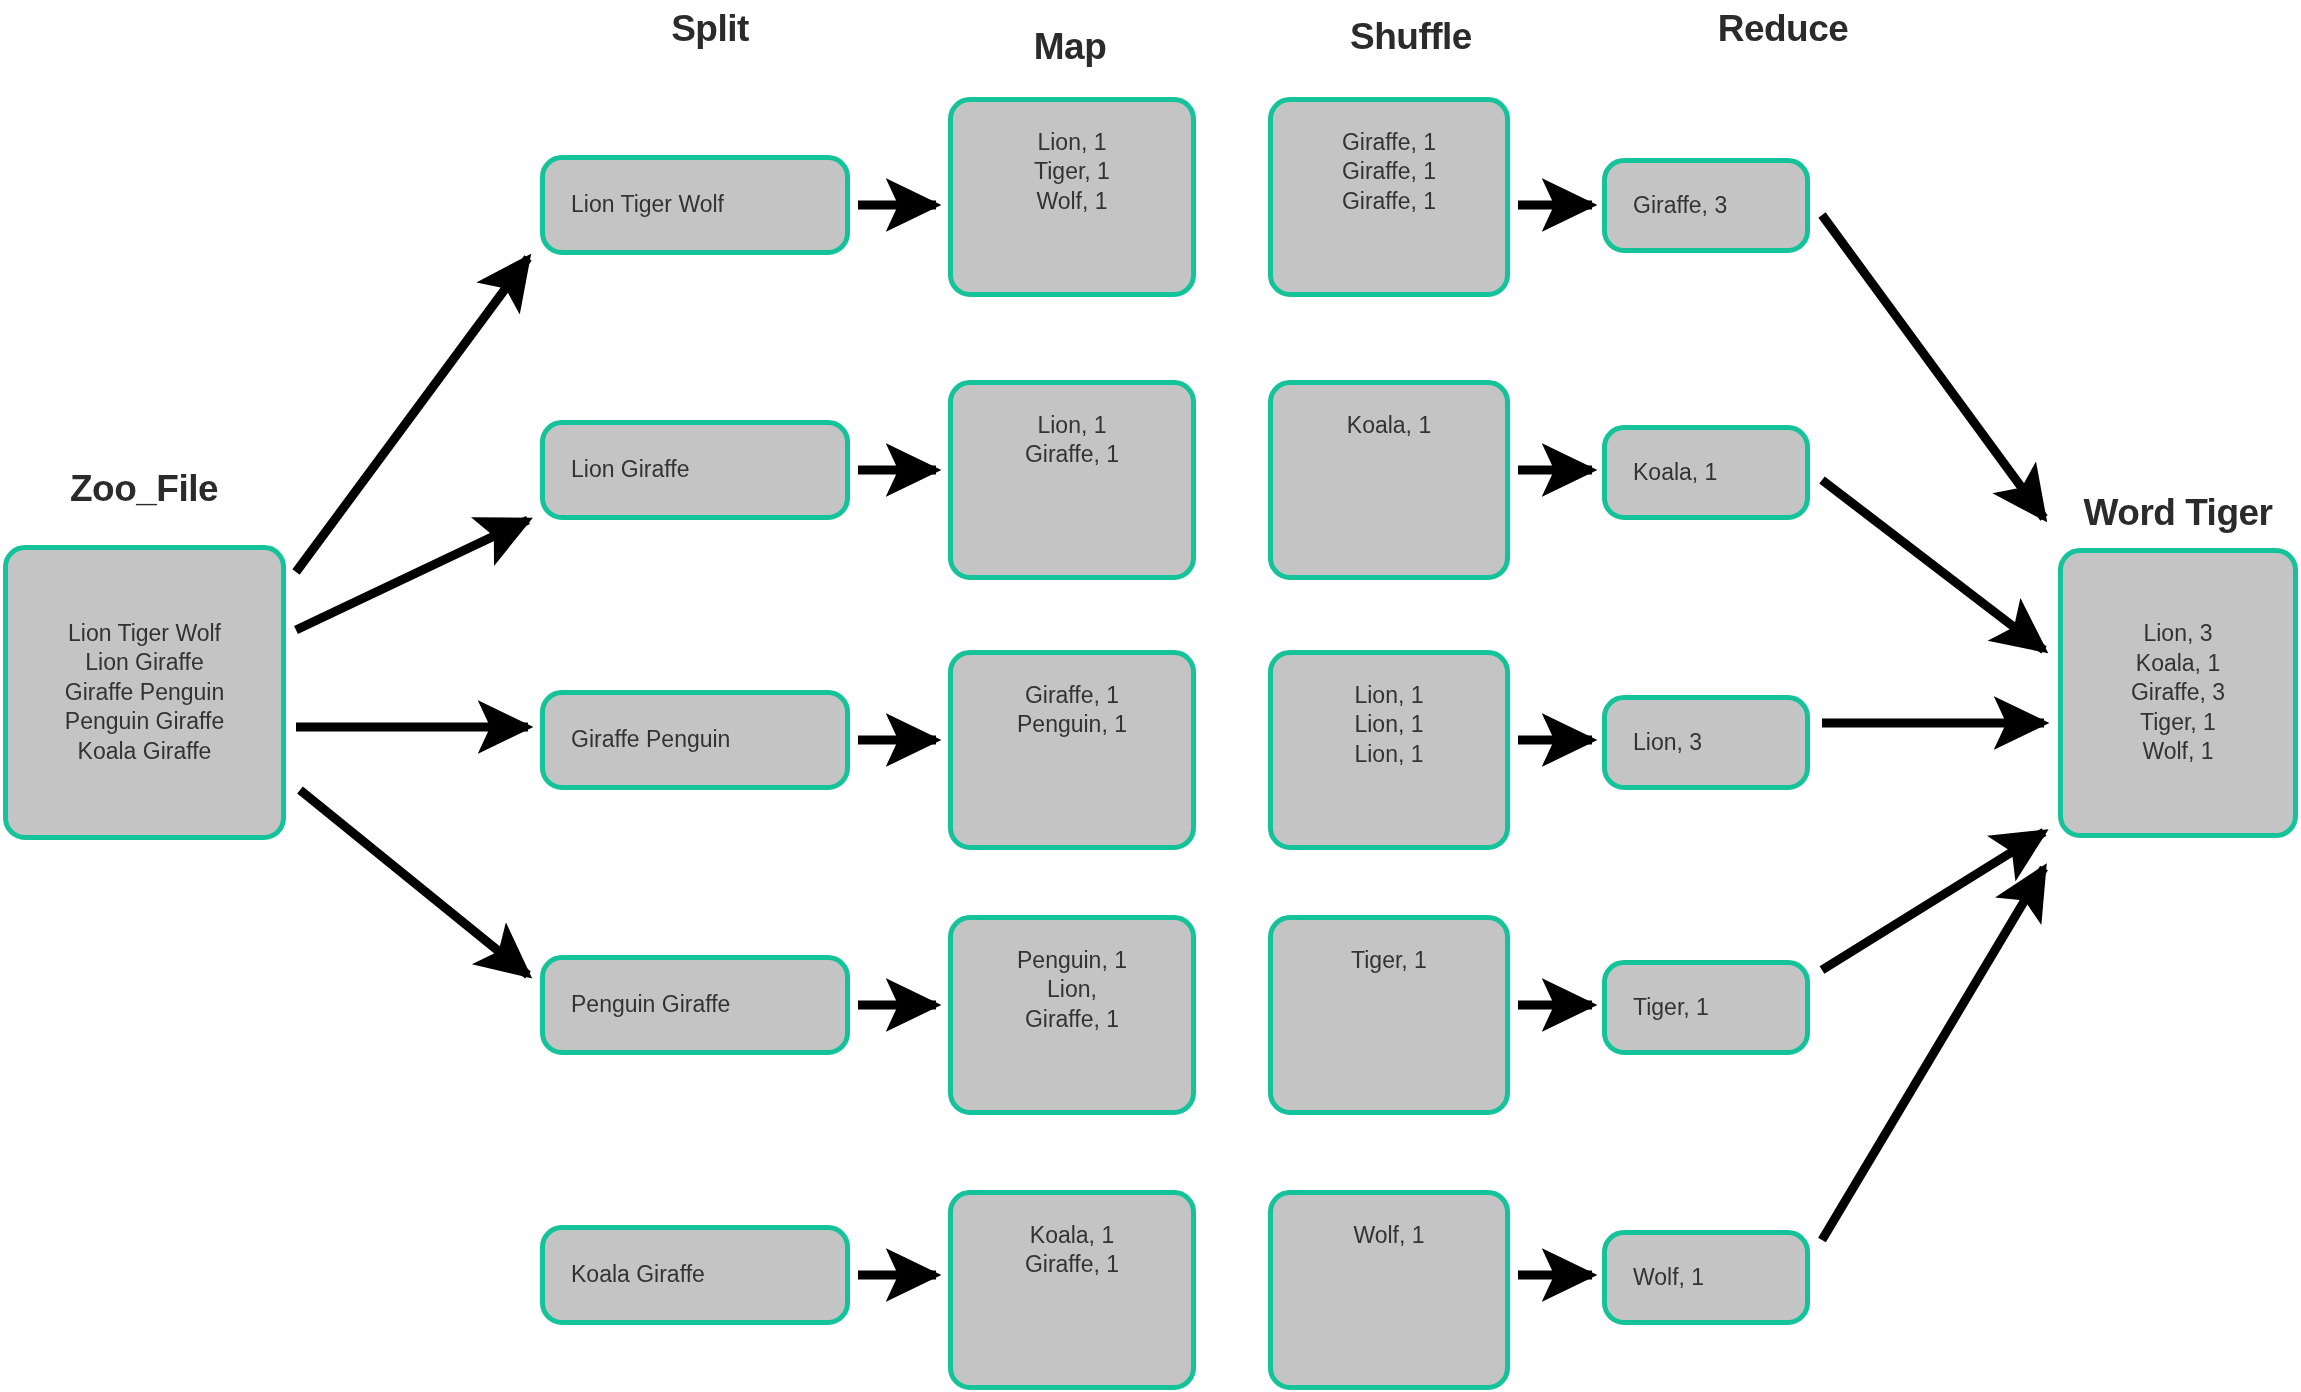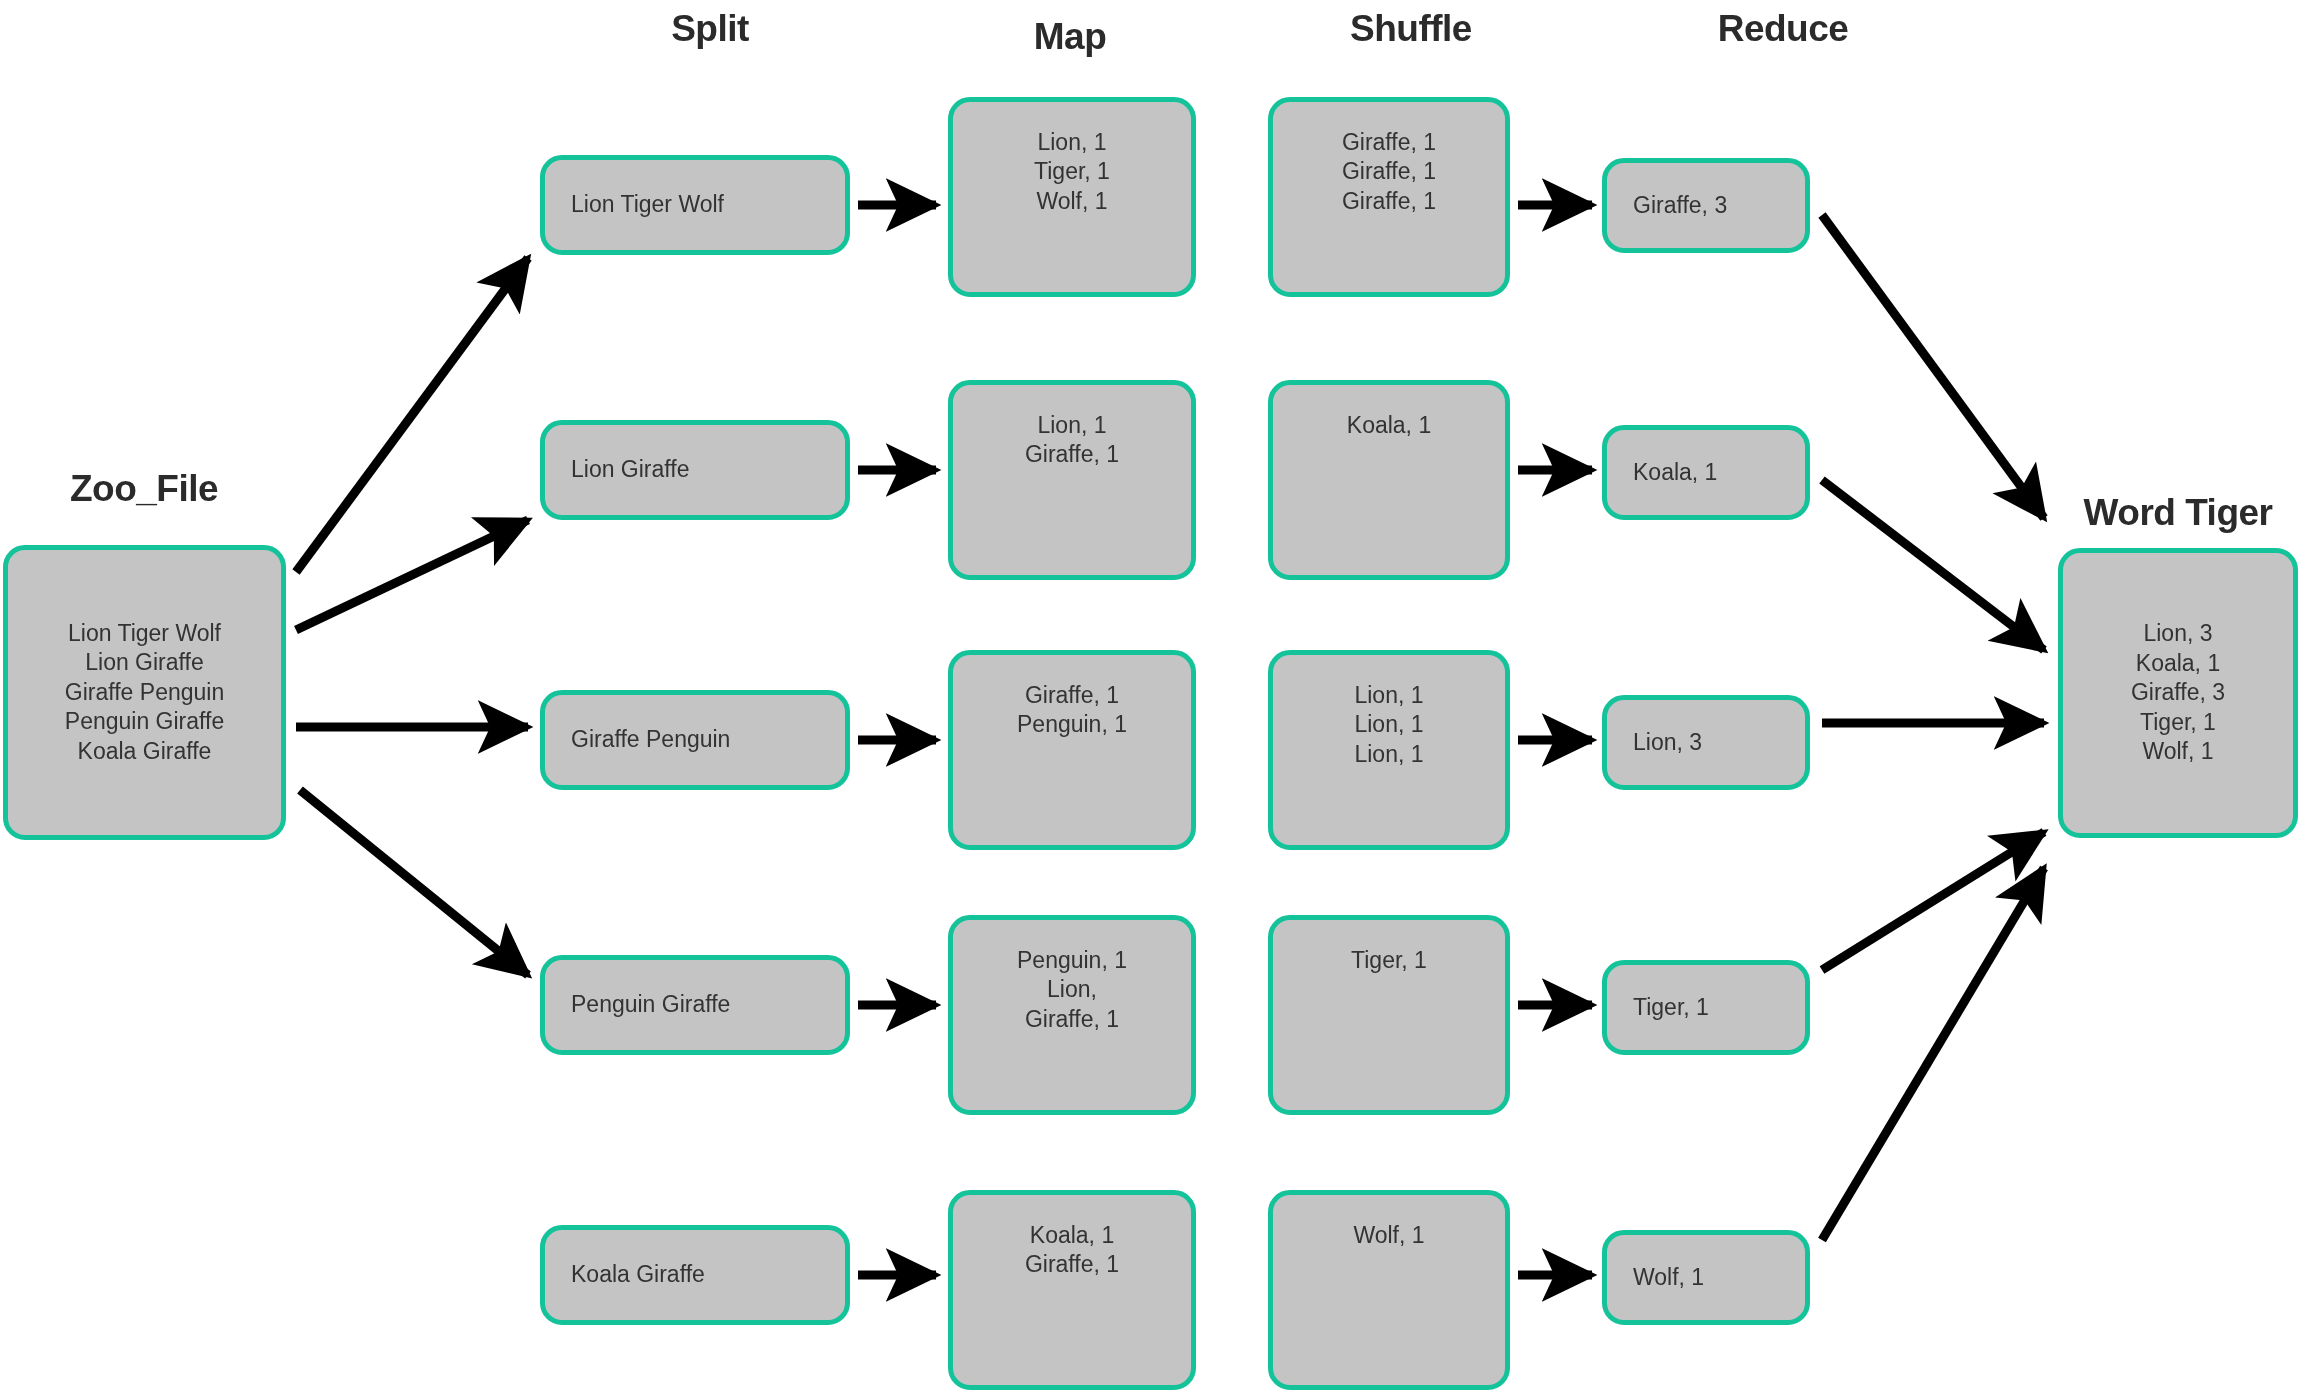--- a/index.html
+++ b/index.html
@@ -106,22 +106,22 @@
 
       <line x1="1822" y1="215" x2="2044" y2="518"></line>
       <line x1="1822" y1="480" x2="2044" y2="650"></line>
       <line x1="1822" y1="723" x2="2044" y2="723"></line>
       <line x1="1822" y1="970" x2="2044" y2="832"></line>
       <line x1="1822" y1="1240" x2="2044" y2="868"></line>
     </g>
   </svg>
 
   <div class="col-header" style="left:710px; top:8px;">Split</div>
-  <div class="col-header" style="left:1070px; top:16px;">Map</div>
-  <div class="col-header" style="left:1411px; top:8px;">Shuffle</div>
+  <div class="col-header" style="left:1070px; top:26px;">Map</div>
+  <div class="col-header" style="left:1411px; top:16px;">Shuffle</div>
   <div class="col-header" style="left:1783px; top:8px;">Reduce</div>
 
   <div class="node-title" style="left:144px; top:448px;margin-top:20px;">Zoo_File</div>
   <div class="box center" style="left:3px; top:545px; width:283px; height:295px;">
     <div class="line">Lion Tiger Wolf</div>
     <div class="line">Lion Giraffe</div>
     <div class="line">Giraffe Penguin</div>
     <div class="line">Penguin Giraffe</div>
     <div class="line">Koala Giraffe</div>
   </div>

